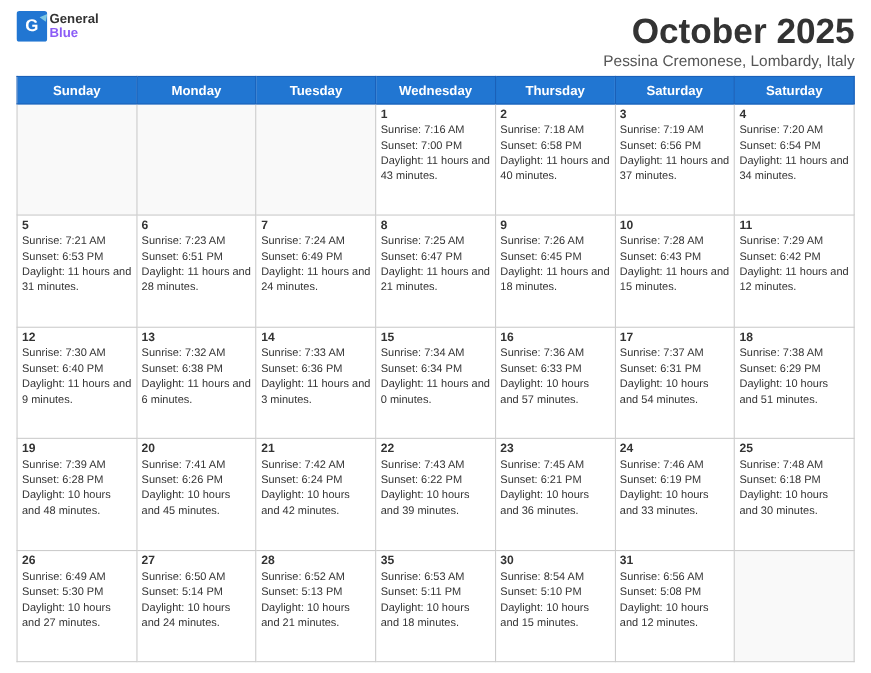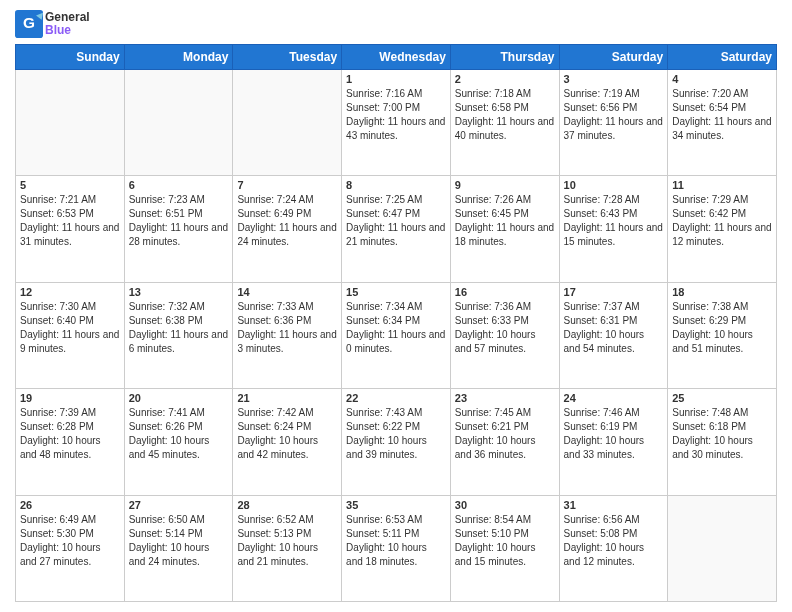--- a/index.html
+++ b/index.html
@@ -57,21 +57,21 @@
       border-collapse: collapse;
       width: 100%;
       table-layout: fixed;
     }
     .calendar th {
       background: #2176d2;
       color: #fff;
       font-size: 12px;
       font-weight: bold;
       padding: 5px 4px;
-      text-align: right;
+      text-align: center;
       border: 1px solid #1a60b8;
     }
     .calendar td {
       border: 1px solid #ccc;
       vertical-align: top;
       padding: 3px 4px;
       font-size: 9.5px;
       color: #333;
       height: 82px;
     }
@@ -101,20 +101,24 @@
     <div class="logo">
       <svg class="logo-icon" viewBox="0 0 40 40">
         <rect x="0" y="0" width="40" height="40" rx="4" fill="#2176d2"></rect>
         <text x="20" y="26" text-anchor="middle" fill="white" font-size="22" font-weight="bold" font-family="Arial">G</text>
         <polygon points="30,8 40,4 38,14" fill="#7ec8e3"></polygon>
       </svg>
       <div class="logo-text">
         <span class="logo-general">General</span><br>
         <span class="logo-blue">Blue</span>
       </div>
+    </div>
+    <div class="title-area">
+      <div class="month-title">October 2025</div>
+      <div class="location">Pessina Cremonese, Lombardy, Italy</div>
     </div>
   </div>
 
   <table class="calendar">
     <thead>
       <tr>
         <th>Sunday</th>
         <th>Monday</th>
         <th>Tuesday</th>
         <th>Wednesday</th>

